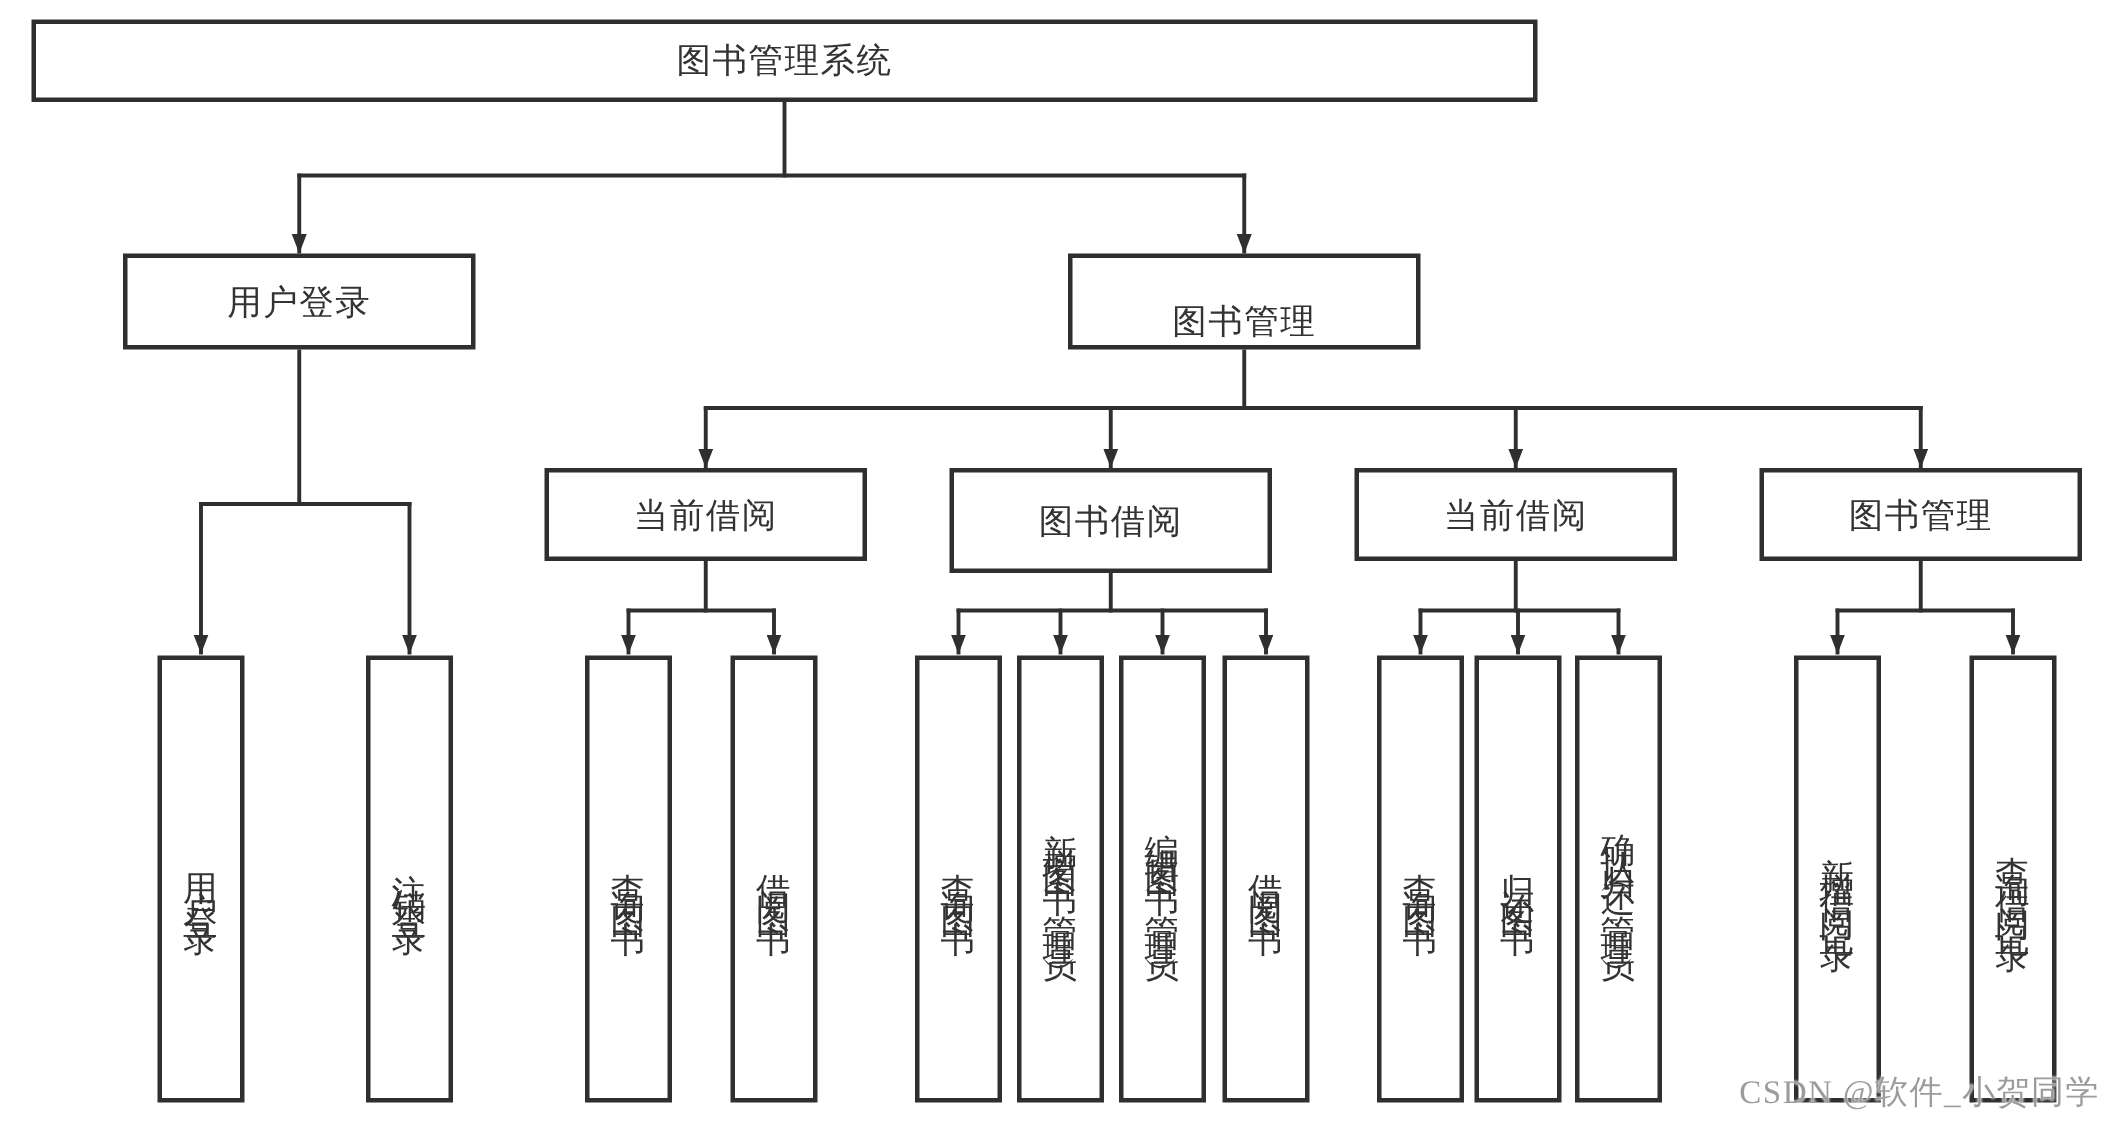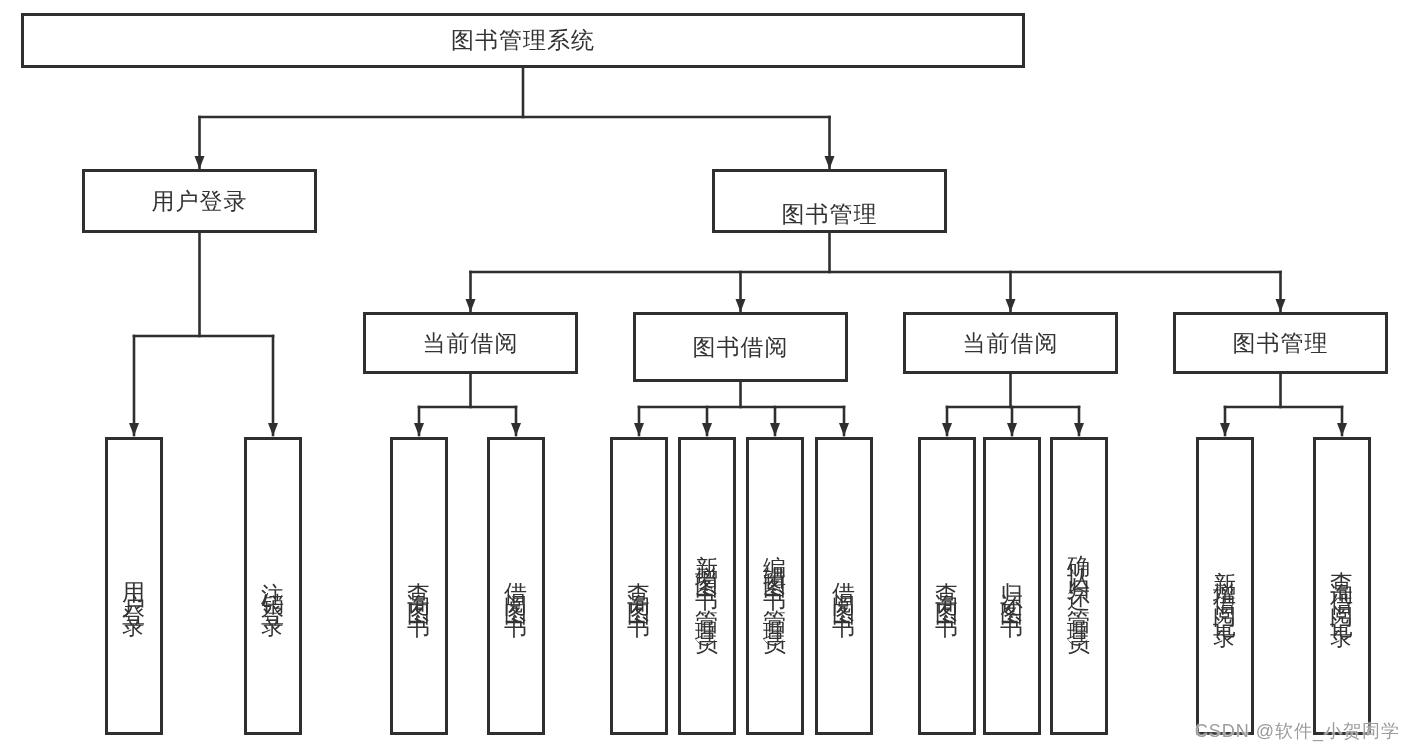--- a/index.html
+++ b/index.html
@@ -21,22 +21,23 @@
     display:flex;align-items:center;justify-content:center;
     color:var(--text);
   }
   .node.h span{font-size:23px;letter-spacing:1px;white-space:nowrap;}
   .node.v span{
     writing-mode:vertical-rl;text-orientation:upright;
     font-size:23px;letter-spacing:11px;line-height:1.05;white-space:nowrap;
   }
   .watermark{
     position:absolute;right:5px;bottom:4px;z-index:5;
-    font-size:18px;color:var(--watermark);letter-spacing:1px;white-space:nowrap;
+    font-size:22px;color:var(--watermark);letter-spacing:1px;white-space:nowrap;
     text-shadow:0 0 2px #fff,0 0 2px #fff;
+    font-family:Liberation Serif, serif;
   }
 </style>
 </head>
 <body>
 
 <div id="canvas">
 
   <svg id="wires" viewBox="0 0 1405 747" xmlns="http://www.w3.org/2000/svg" aria-hidden="true">
     <defs>
       <marker id="arrow" markerUnits="userSpaceOnUse" markerWidth="14" markerHeight="12" refX="12" refY="5" orient="auto">

